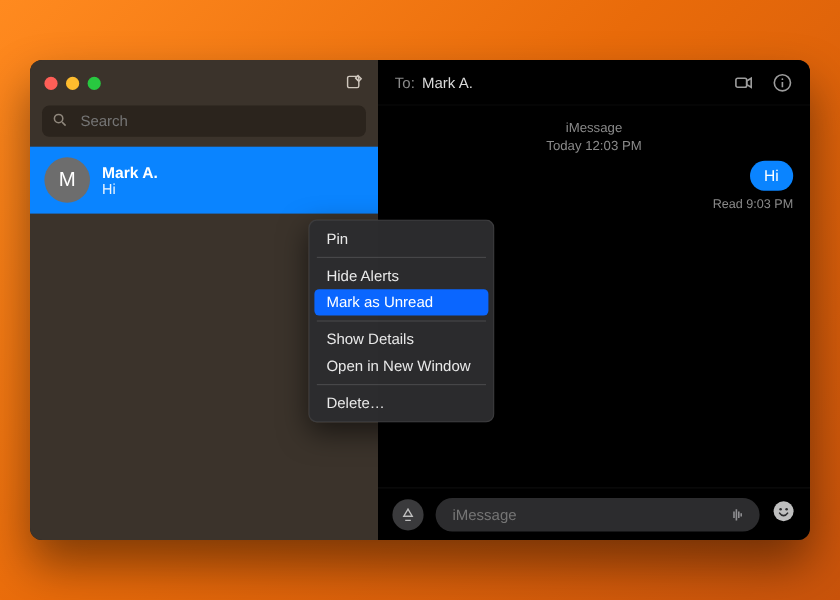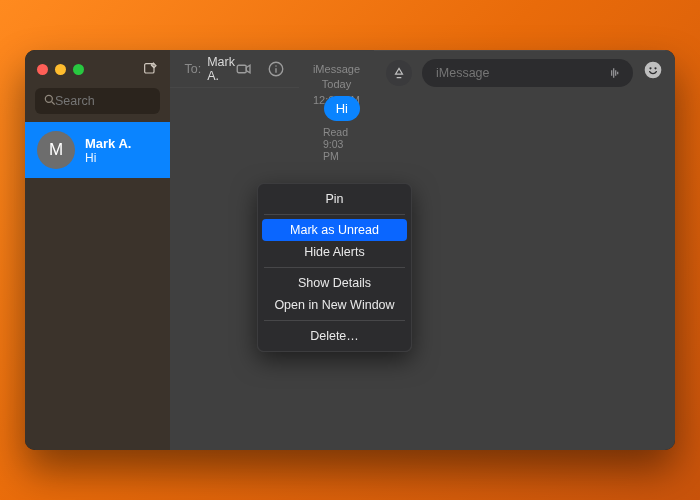--- a/index.html
+++ b/index.html
@@ -17,21 +17,21 @@
   .sidebar { width: 290px; background: #3b332b; display: flex; flex-direction: column; }
   .titlebar { height: 38px; display: flex; align-items: center; padding: 0 12px; }
   .traffic { display: flex; gap: 7px; }
   .dot { width: 11px; height: 11px; border-radius: 50%; }
   .dot.r { background:#ff5f57;} .dot.y{background:#febc2e;} .dot.g{background:#28c840;}
   .compose { margin-left: auto; color:#cfc7bd; }
   .compose svg { width:16px; height:16px; display:block; }
   .searchwrap { padding: 0 10px 8px; }
   .search {
     width:100%; height:26px; border:none; border-radius:6px;
-    background:#2b241d; color:#eab308; padding:0 10px 0 20px; font-size:12.5px;
+    background:#2b241d; color:#eab308; padding:0 10px 0 32px; font-size:12.5px;
     outline:none;
   }
   .searchbox { position:relative; }
   .searchbox .sicon { position:absolute; left:8px; top:5px; color:#8f877c; }
   .convlist { flex:1; overflow:hidden; }
   .conv {
     display:flex; align-items:center; gap:10px; padding:8px 12px; height:56px;
     background:#0a84ff; color:#fff;
   }
   .avatar {
@@ -44,26 +44,26 @@
   .convprev { font-size:12px; opacity:.92; }
   .convtime { font-size:11px; align-self:flex-start; margin-top:2px; opacity:.9; }
 
   
   .menu {
     position:absolute; left:232px; top:133px; width:155px;
     background:rgba(44,44,46,.98); border:1px solid rgba(255,255,255,.08);
     border-radius:7px; padding:4px; box-shadow:0 8px 24px rgba(0,0,0,.55);
     font-size:12.5px; color:#e9e9e9; z-index:50;
   }
-  .mi { padding:4px 10px; border-radius:4px; white-space:nowrap;text-align:center; }
+  .mi { padding:4px 10px; border-radius:4px; white-space:nowrap; }
   .mi.hl { background:#0a66ff; color:#fff; }
   .msep { height:1px; background:rgba(255,255,255,.13); margin:4px 2px; }
 
   
-  .chat { flex:1; background:#404040; display:flex; }
+  .chat { flex:1; background:#000000; display:flex; flex-direction:column; }
   .chead {
     height:38px; display:flex; align-items:center; padding:0 14px;
     border-bottom:1px solid rgba(255,255,255,.04);
     color:#d9d9d9; font-size:12.5px;
   }
   .tolabel { color:#8a8a8a; margin-right:6px; }
   .hicons { margin-left:auto; display:flex; gap:14px; color:#9c9c9c; }
   .hicons svg { width:18px; height:18px; display:block; }
   .thread { flex:1; padding:10px 14px; position:relative; }
   .tstamp { text-align:center; color:#8a8a8a; font-size:11px; line-height:1.4; margin-top:2px;}
@@ -186,22 +186,22 @@
             <circle cx="15" cy="10" r="1.3" fill="#2c2c2e"></circle>
             <path d="M8 14c1 1.6 2.4 2.4 4 2.4s3-.8 4-2.4" stroke="#2c2c2e" stroke-width="1.6" fill="none" stroke-linecap="round"></path>
           </svg>
       </div>
     </div>
   </div>
 
   <div class="menu">
     <div class="mi">Pin</div>
     <div class="msep"></div>
+    <div class="mi">Hide Alerts</div>
     <div class="mi hl">Mark as Unread</div>
-    <div class="mi">Hide Alerts</div>
     <div class="msep"></div>
     <div class="mi">Show Details</div>
     <div class="mi">Open in New Window</div>
     <div class="msep"></div>
     <div class="mi">Delete…</div>
   </div>
 
 </div>
 
 </body></html>

